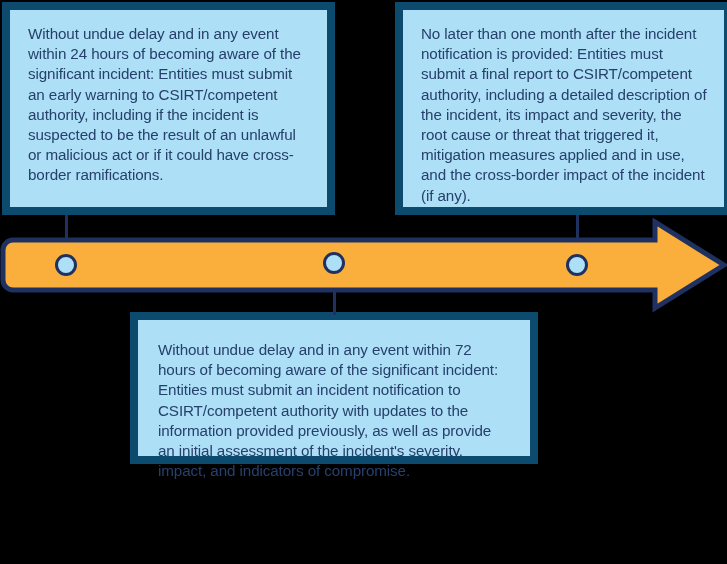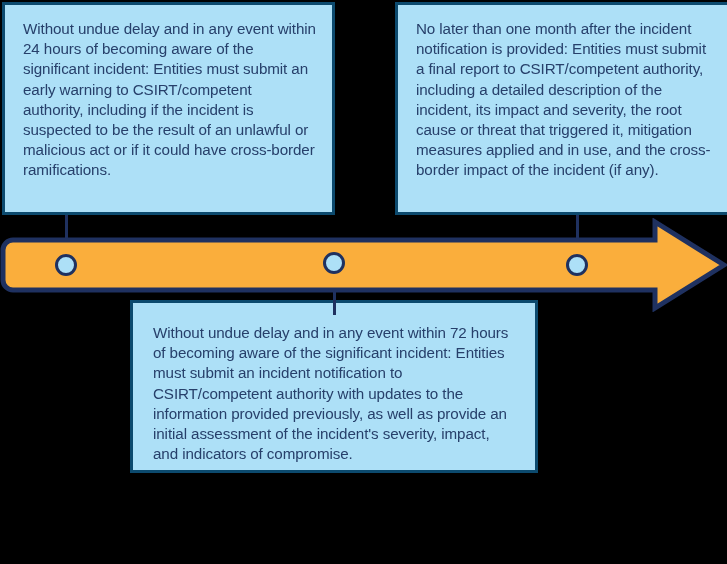--- a/index.html
+++ b/index.html
@@ -14,21 +14,21 @@
     background: #000000;
     overflow: hidden;
     font-family: "Liberation Sans", sans-serif;
   }
 
   
   .callout {
     position: absolute;
     box-sizing: border-box;
     background: #ADE0F7;
-    border: 3px solid #0c4a6e;
+    border: 8px solid #0c4a6e;
     color: #27406B;
     font-size: 15.2px;
     line-height: 20.2px;
     padding: 14px 16px 10px 18px;
     letter-spacing: -0.1px;
   }
   #callout-early-warning {
     left: 2px;
     top: 2px;
     width: 333px;
@@ -36,23 +36,23 @@
   }
   #callout-final-report {
     left: 387px;
     top: 2px;
     width: 337px;
     height: 213px;
     margin-left: 8px;
   }
   #callout-incident-notification {
     left: 130px;
-    top: 300px;
+    top: 312px;
     width: 408px;
-    height: 173px;
+    height: 152px;
     padding: 20px 22px 8px 20px;
   }
 
   
   .connector {
     position: absolute;
     background: #1F3160;
     width: 3px;
   }
   #connector-early-warning {

